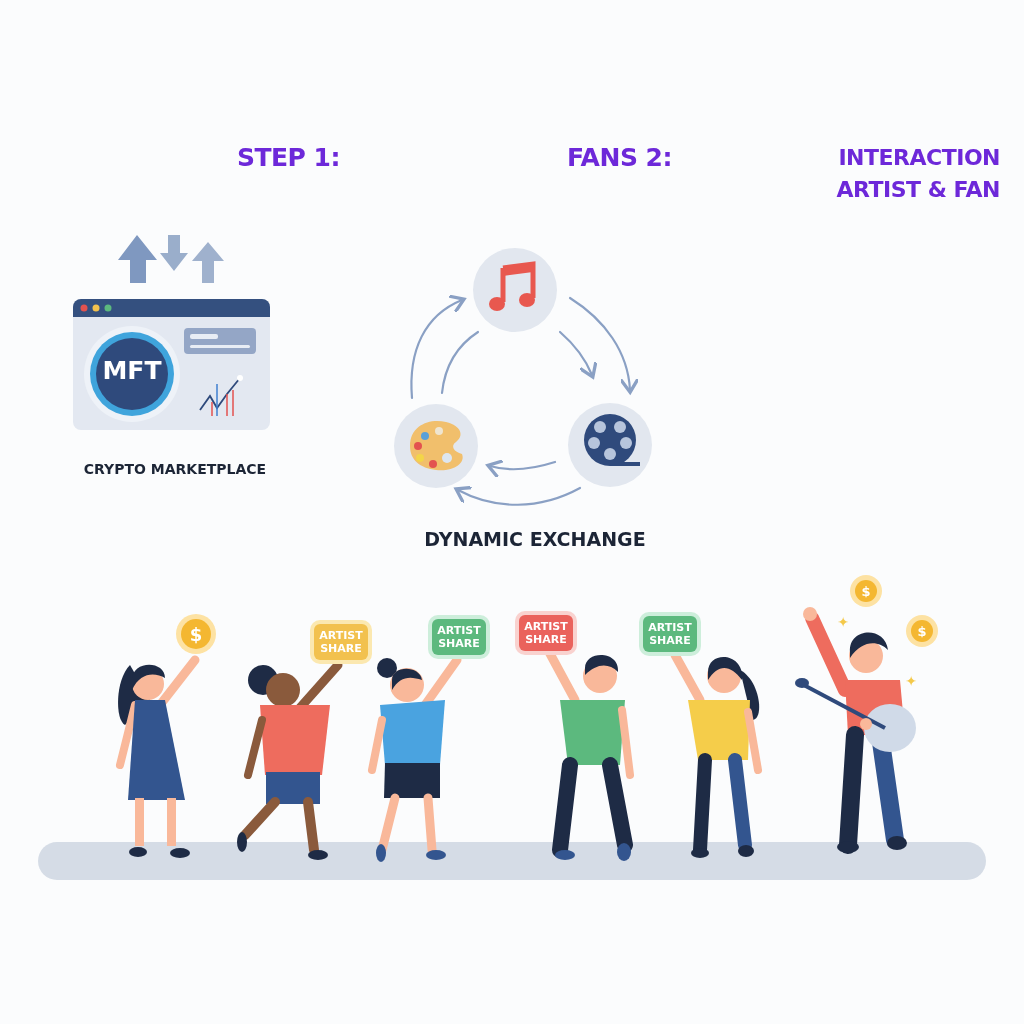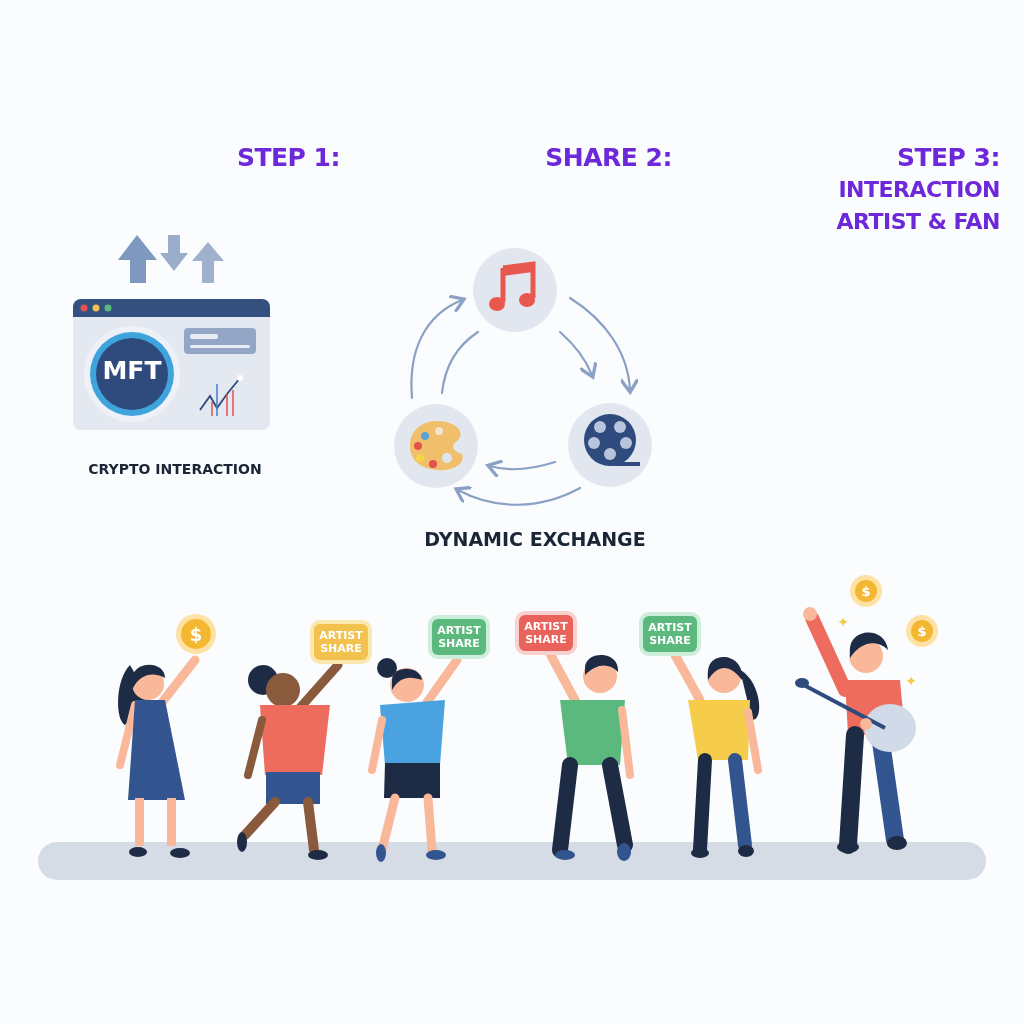--- a/index.html
+++ b/index.html
@@ -11,24 +11,23 @@
   .sign { position:absolute; width:54px; height:36px; border-radius:6px; color:#fff; font-size:11px; font-weight:bold; line-height:13px; text-align:center; display:flex; flex-direction:column; justify-content:center; }
   .ground { position:absolute; left:38px; top:842px; width:948px; height:38px; border-radius:19px; background:#d5dce6; }
 </style>
 </head>
 <body>
 
 <div class="step-title" style="left:40px; top:142px; width:300px;">
   <div>STEP 1:</div>
 </div>
 <div class="step-title" style="left:372px; top:142px; width:300px;">
-  <div>SHARE 2:</div>
+  <div>FANS 2:</div>
 </div>
 <div class="step-title" style="left:700px; top:142px; width:300px;">
-  <div>STEP 3:</div>
   <div class="l2">INTERACTION</div>
   <div class="l2">ARTIST &amp; FAN</div>
 </div>
 
 <svg class="abs" style="left:100px; top:225px;" width="140" height="70" viewBox="0 0 140 70">
   <polygon points="37,10 57,35 46,35 46,58 30,58 30,35 18,35" fill="#7f98c0"></polygon>
   <polygon points="68,10 80,10 80,28 88,28 74,46 60,28 68,28" fill="#9aaecb"></polygon>
   <polygon points="108,17 124,36 114,36 114,58 102,58 102,36 92,36" fill="#9fb1cd"></polygon>
 </svg>
 
@@ -46,21 +45,21 @@
   <circle cx="60" cy="76" r="36" fill="#2f4a7c"></circle>
   <polyline points="128,112 138,98 145,110 155,96 168,80" fill="none" stroke="#2f4a7c" stroke-width="1.8"></polyline>
   <line x1="140" y1="104" x2="140" y2="118" stroke="#e3524f" stroke-width="1.5"></line>
   <line x1="145" y1="86" x2="145" y2="118" stroke="#3f7fcf" stroke-width="1.5"></line>
   <line x1="155" y1="96" x2="155" y2="118" stroke="#e3524f" stroke-width="1.5"></line>
   <line x1="161" y1="92" x2="161" y2="118" stroke="#e3524f" stroke-width="1.5"></line>
   <circle cx="168" cy="80" r="3" fill="#fff"></circle>
 </svg>
 <div class="abs" style="left:92px; top:356px; width:80px; text-align:center; color:#fff; font-weight:bold; font-size:25px;">MFT</div>
 
-<div class="caption" style="left:60px; top:461px; width:230px; font-size:14px;">CRYPTO INTERACTION</div>
+<div class="caption" style="left:60px; top:461px; width:230px; font-size:14px;">CRYPTO MARKETPLACE</div>
 
 <svg class="abs" style="left:390px; top:240px;" width="270" height="280" viewBox="0 0 270 280">
   <defs>
     <marker id="ah" markerWidth="8" markerHeight="8" refX="5" refY="4" orient="auto">
       <path d="M0,0 L6,4 L0,8" fill="none" stroke="#8aa0c4" stroke-width="1.5"></path>
     </marker>
   </defs>
   <g fill="none" stroke="#8aa0c4" stroke-width="2.2" stroke-linecap="round">
     <path d="M22,158 C18,110 35,75 72,60" marker-end="url(#ah)"></path>
     <path d="M52,153 C55,125 68,105 88,92"></path>

